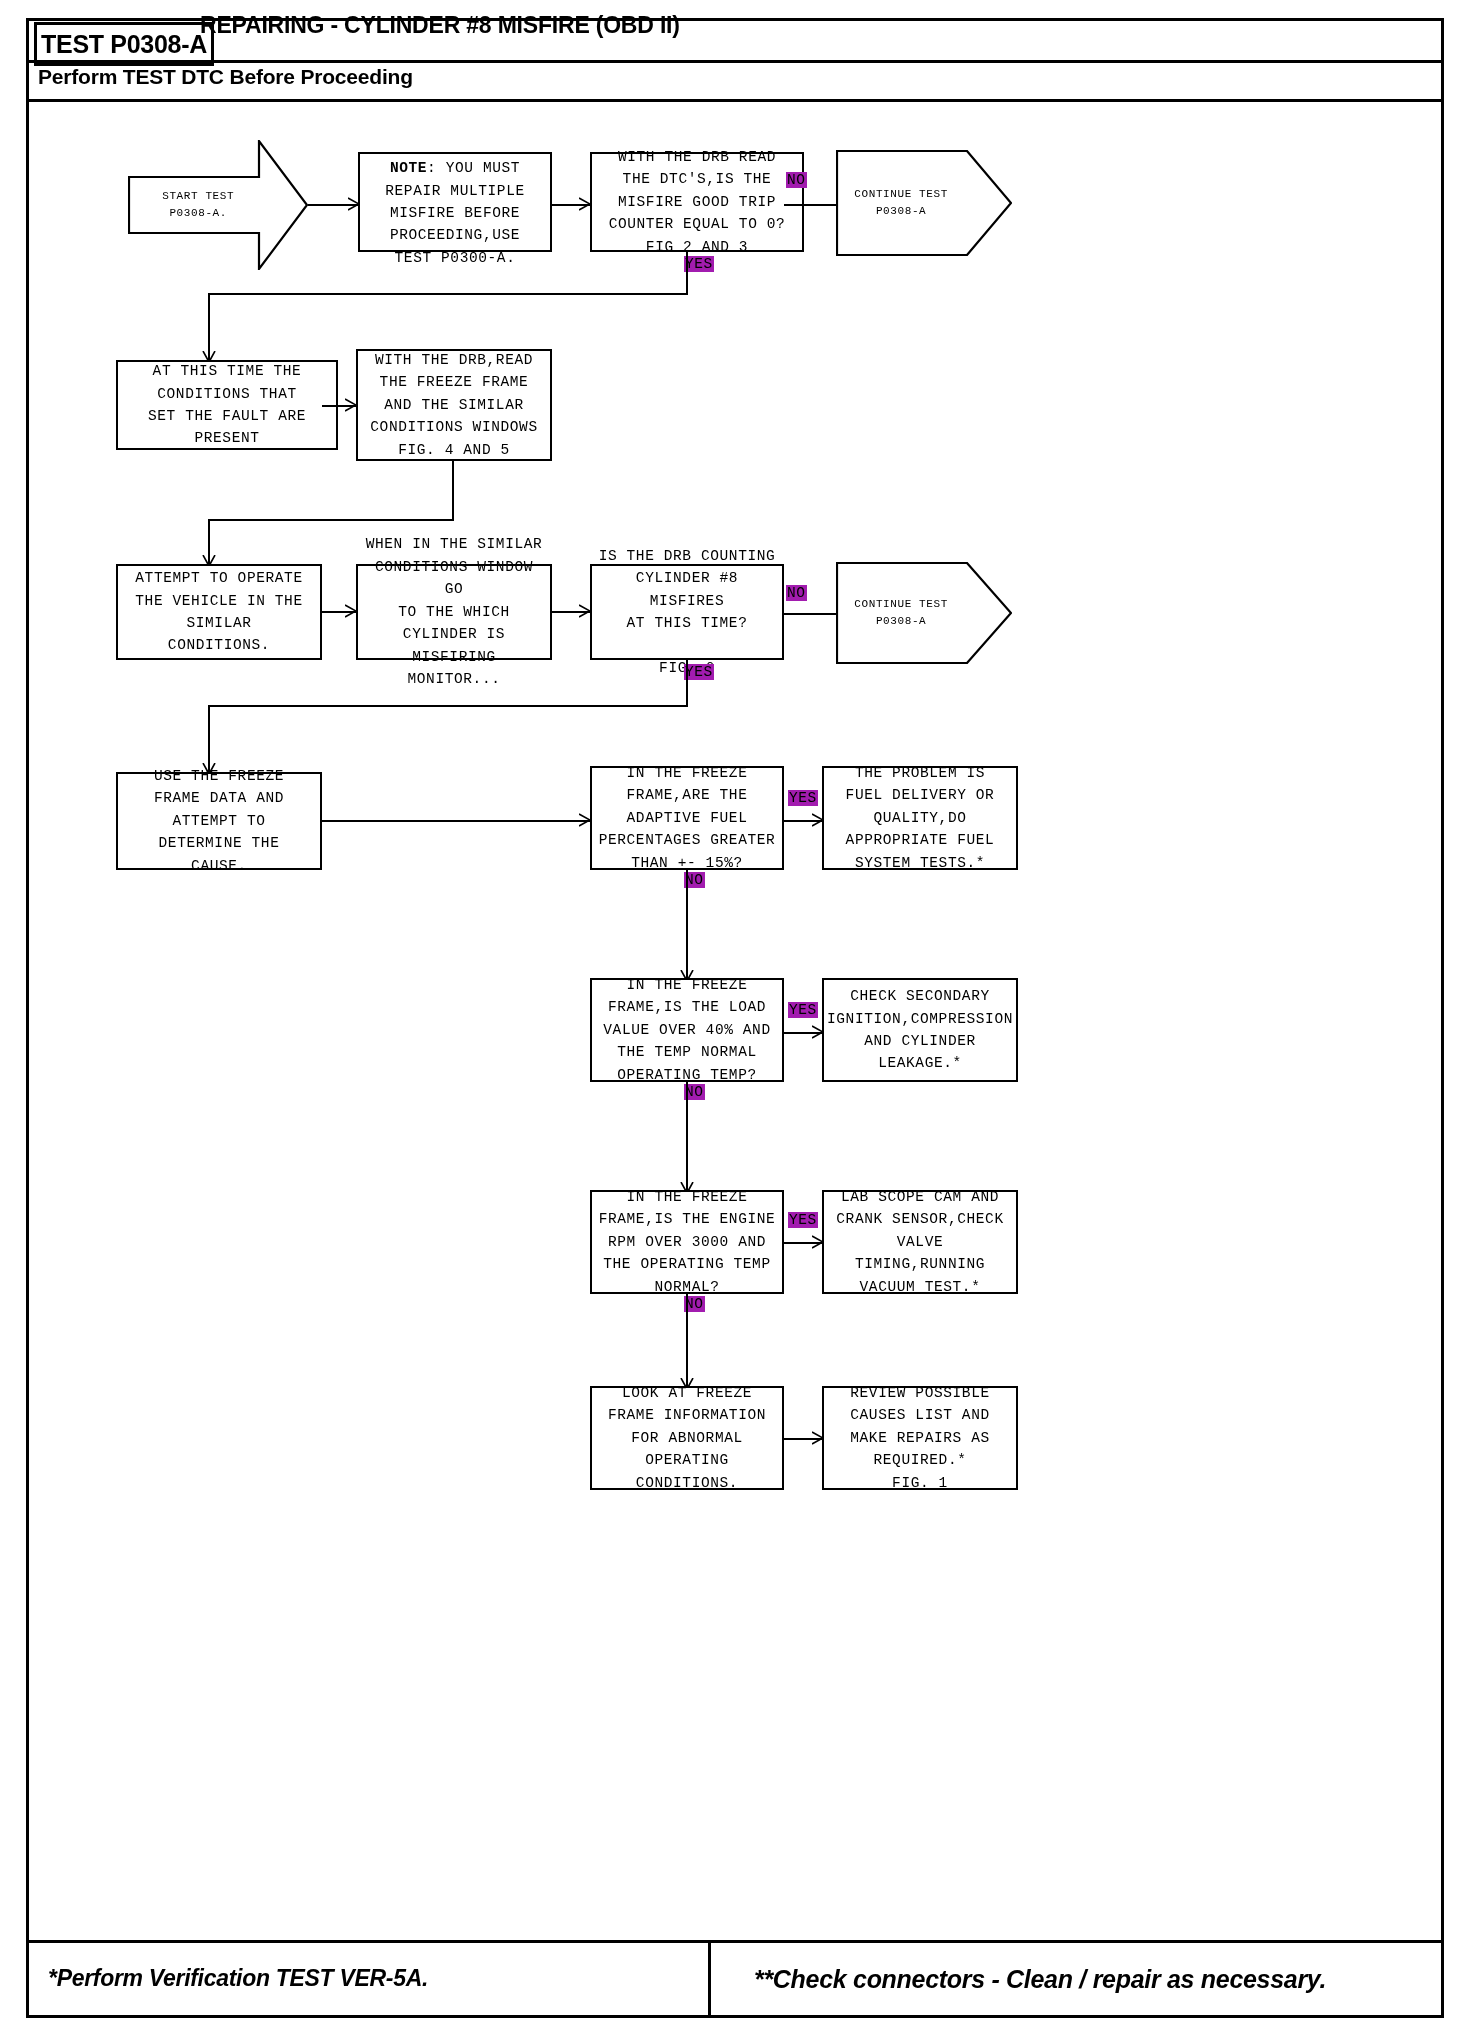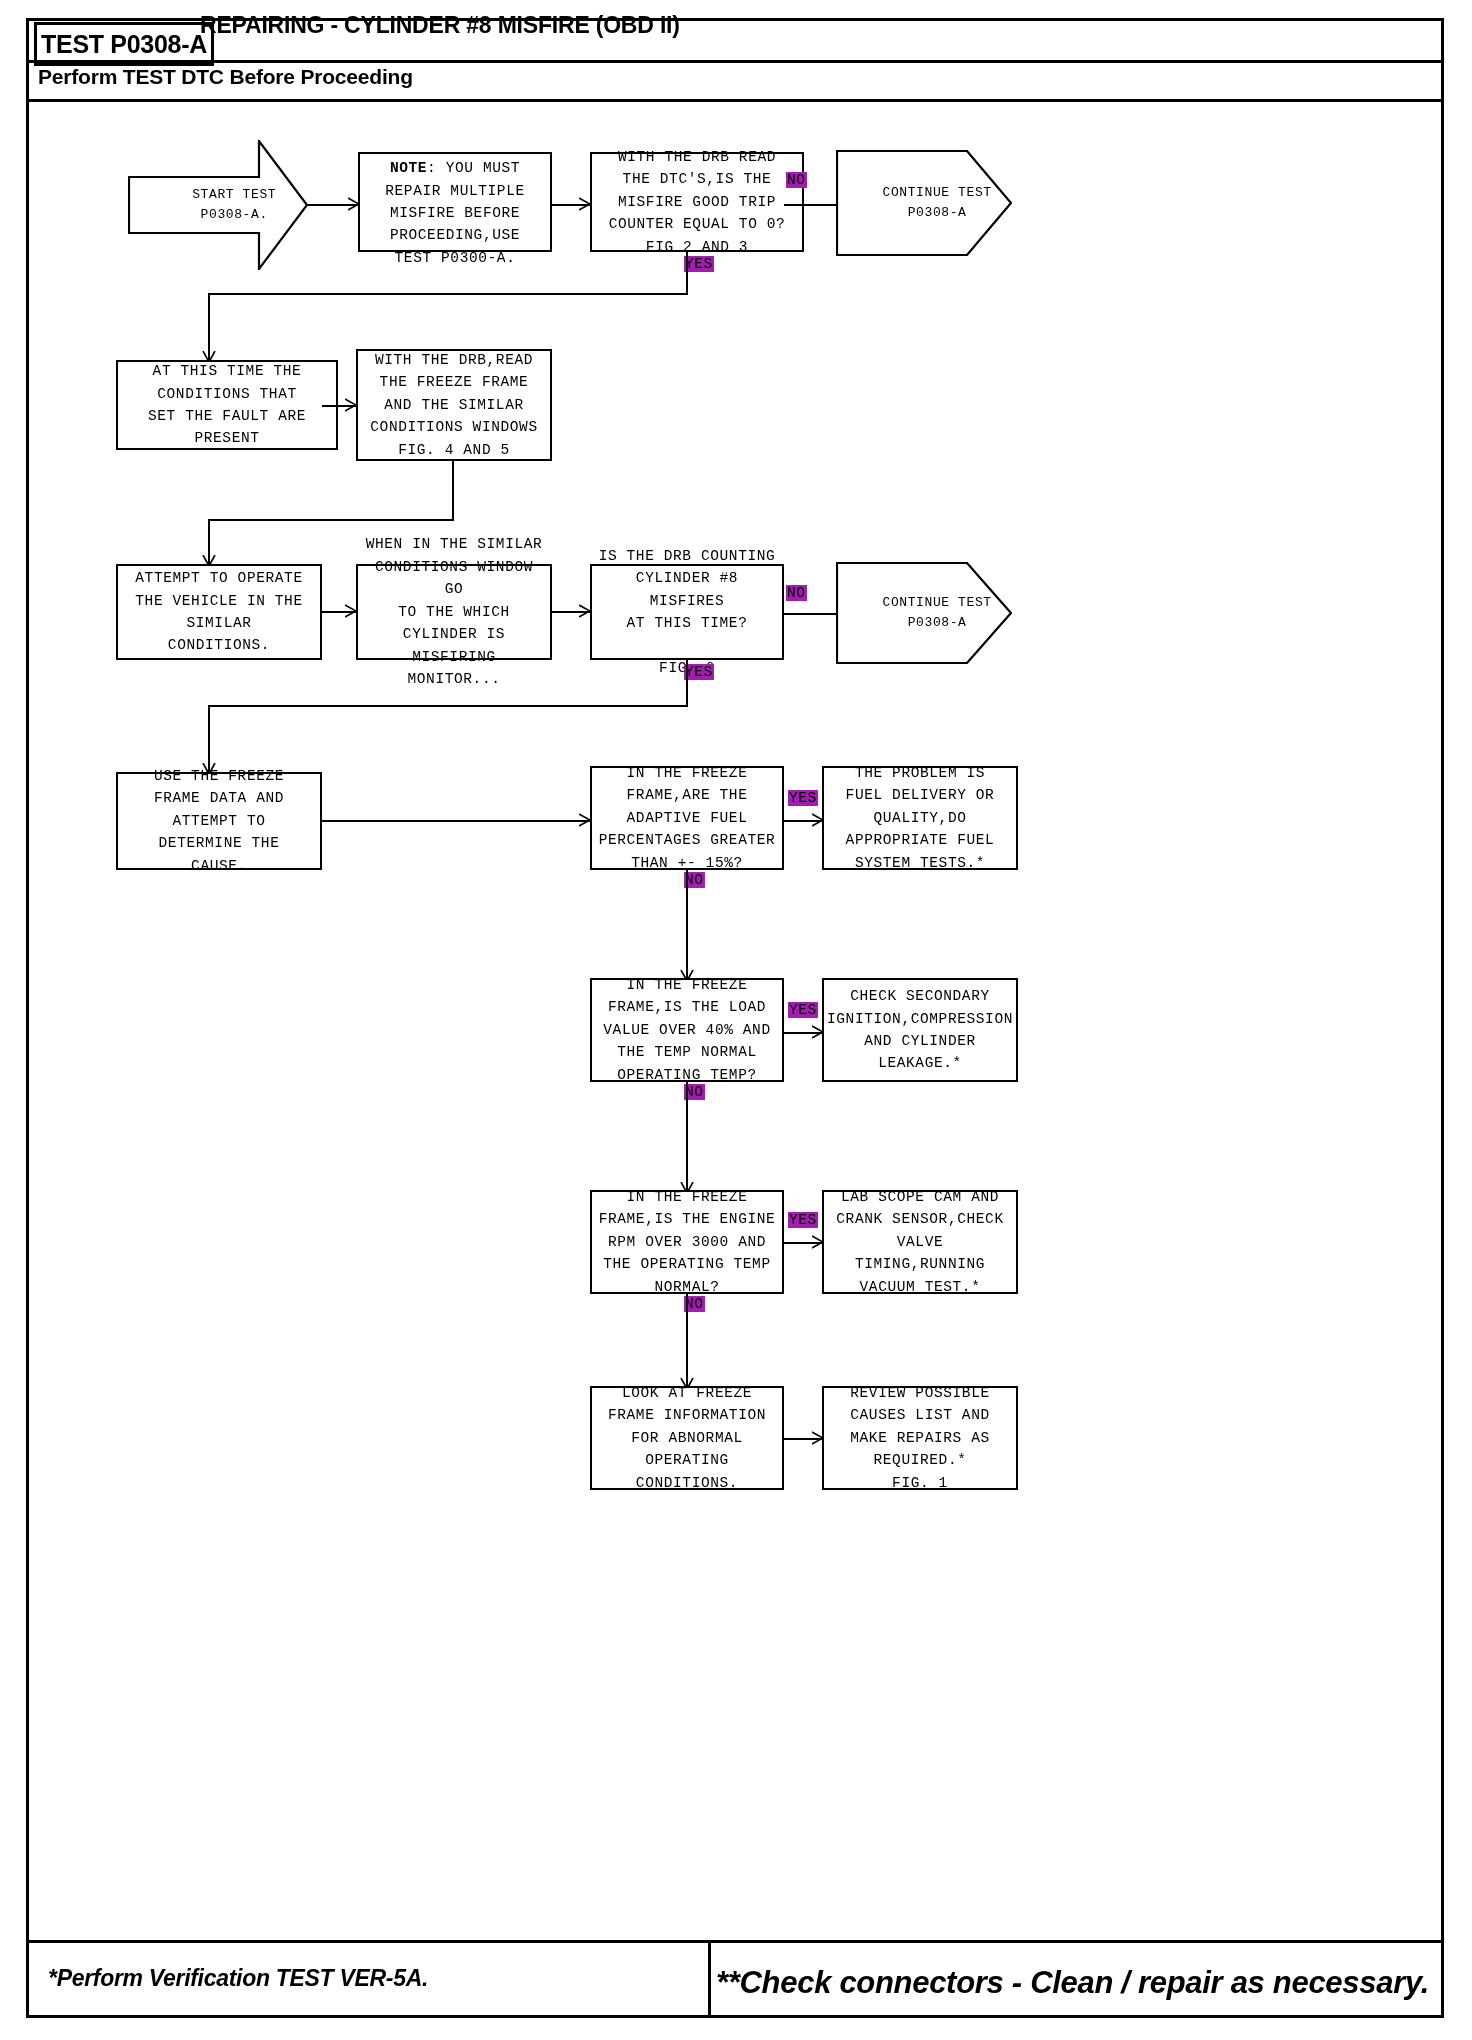--- a/index.html
+++ b/index.html
@@ -106,23 +106,23 @@
     position: absolute;
     left: 48px;
     top: 1965px;
     font-size: 23px;
     font-weight: bold;
     font-style: italic;
     letter-spacing: -0.3px;
   }
   .ftr-right {
     position: absolute;
-    left: 716px;
+    left: 754px;
     top: 1965px;
-    font-size: 31px;
+    font-size: 25px;
     font-weight: bold;
     font-style: italic;
     letter-spacing: -0.3px;
   }
   
   .node {
     position: absolute;
     border: 2px solid #000;
     box-sizing: border-box;
     background: #fff;
@@ -147,25 +147,24 @@
     position: absolute;
     left: 0;
     top: 0;
     width: 78%;
     height: 100%;
     display: flex;
     align-items: center;
     justify-content: center;
     text-align: center;
     font-family: "Liberation Mono", monospace;
-    font-size: 13px;
+    font-size: 11px;
     line-height: 1.55;
     letter-spacing: 0.6px;
     white-space: pre-line;
-    padding-left: 36px;
   }
   
   .ln {
     position: absolute;
     background: #000;
   }
   .ln.h { height: 2px; }
   .ln.v { width: 2px; }
   .edge-label {
     position: absolute;

